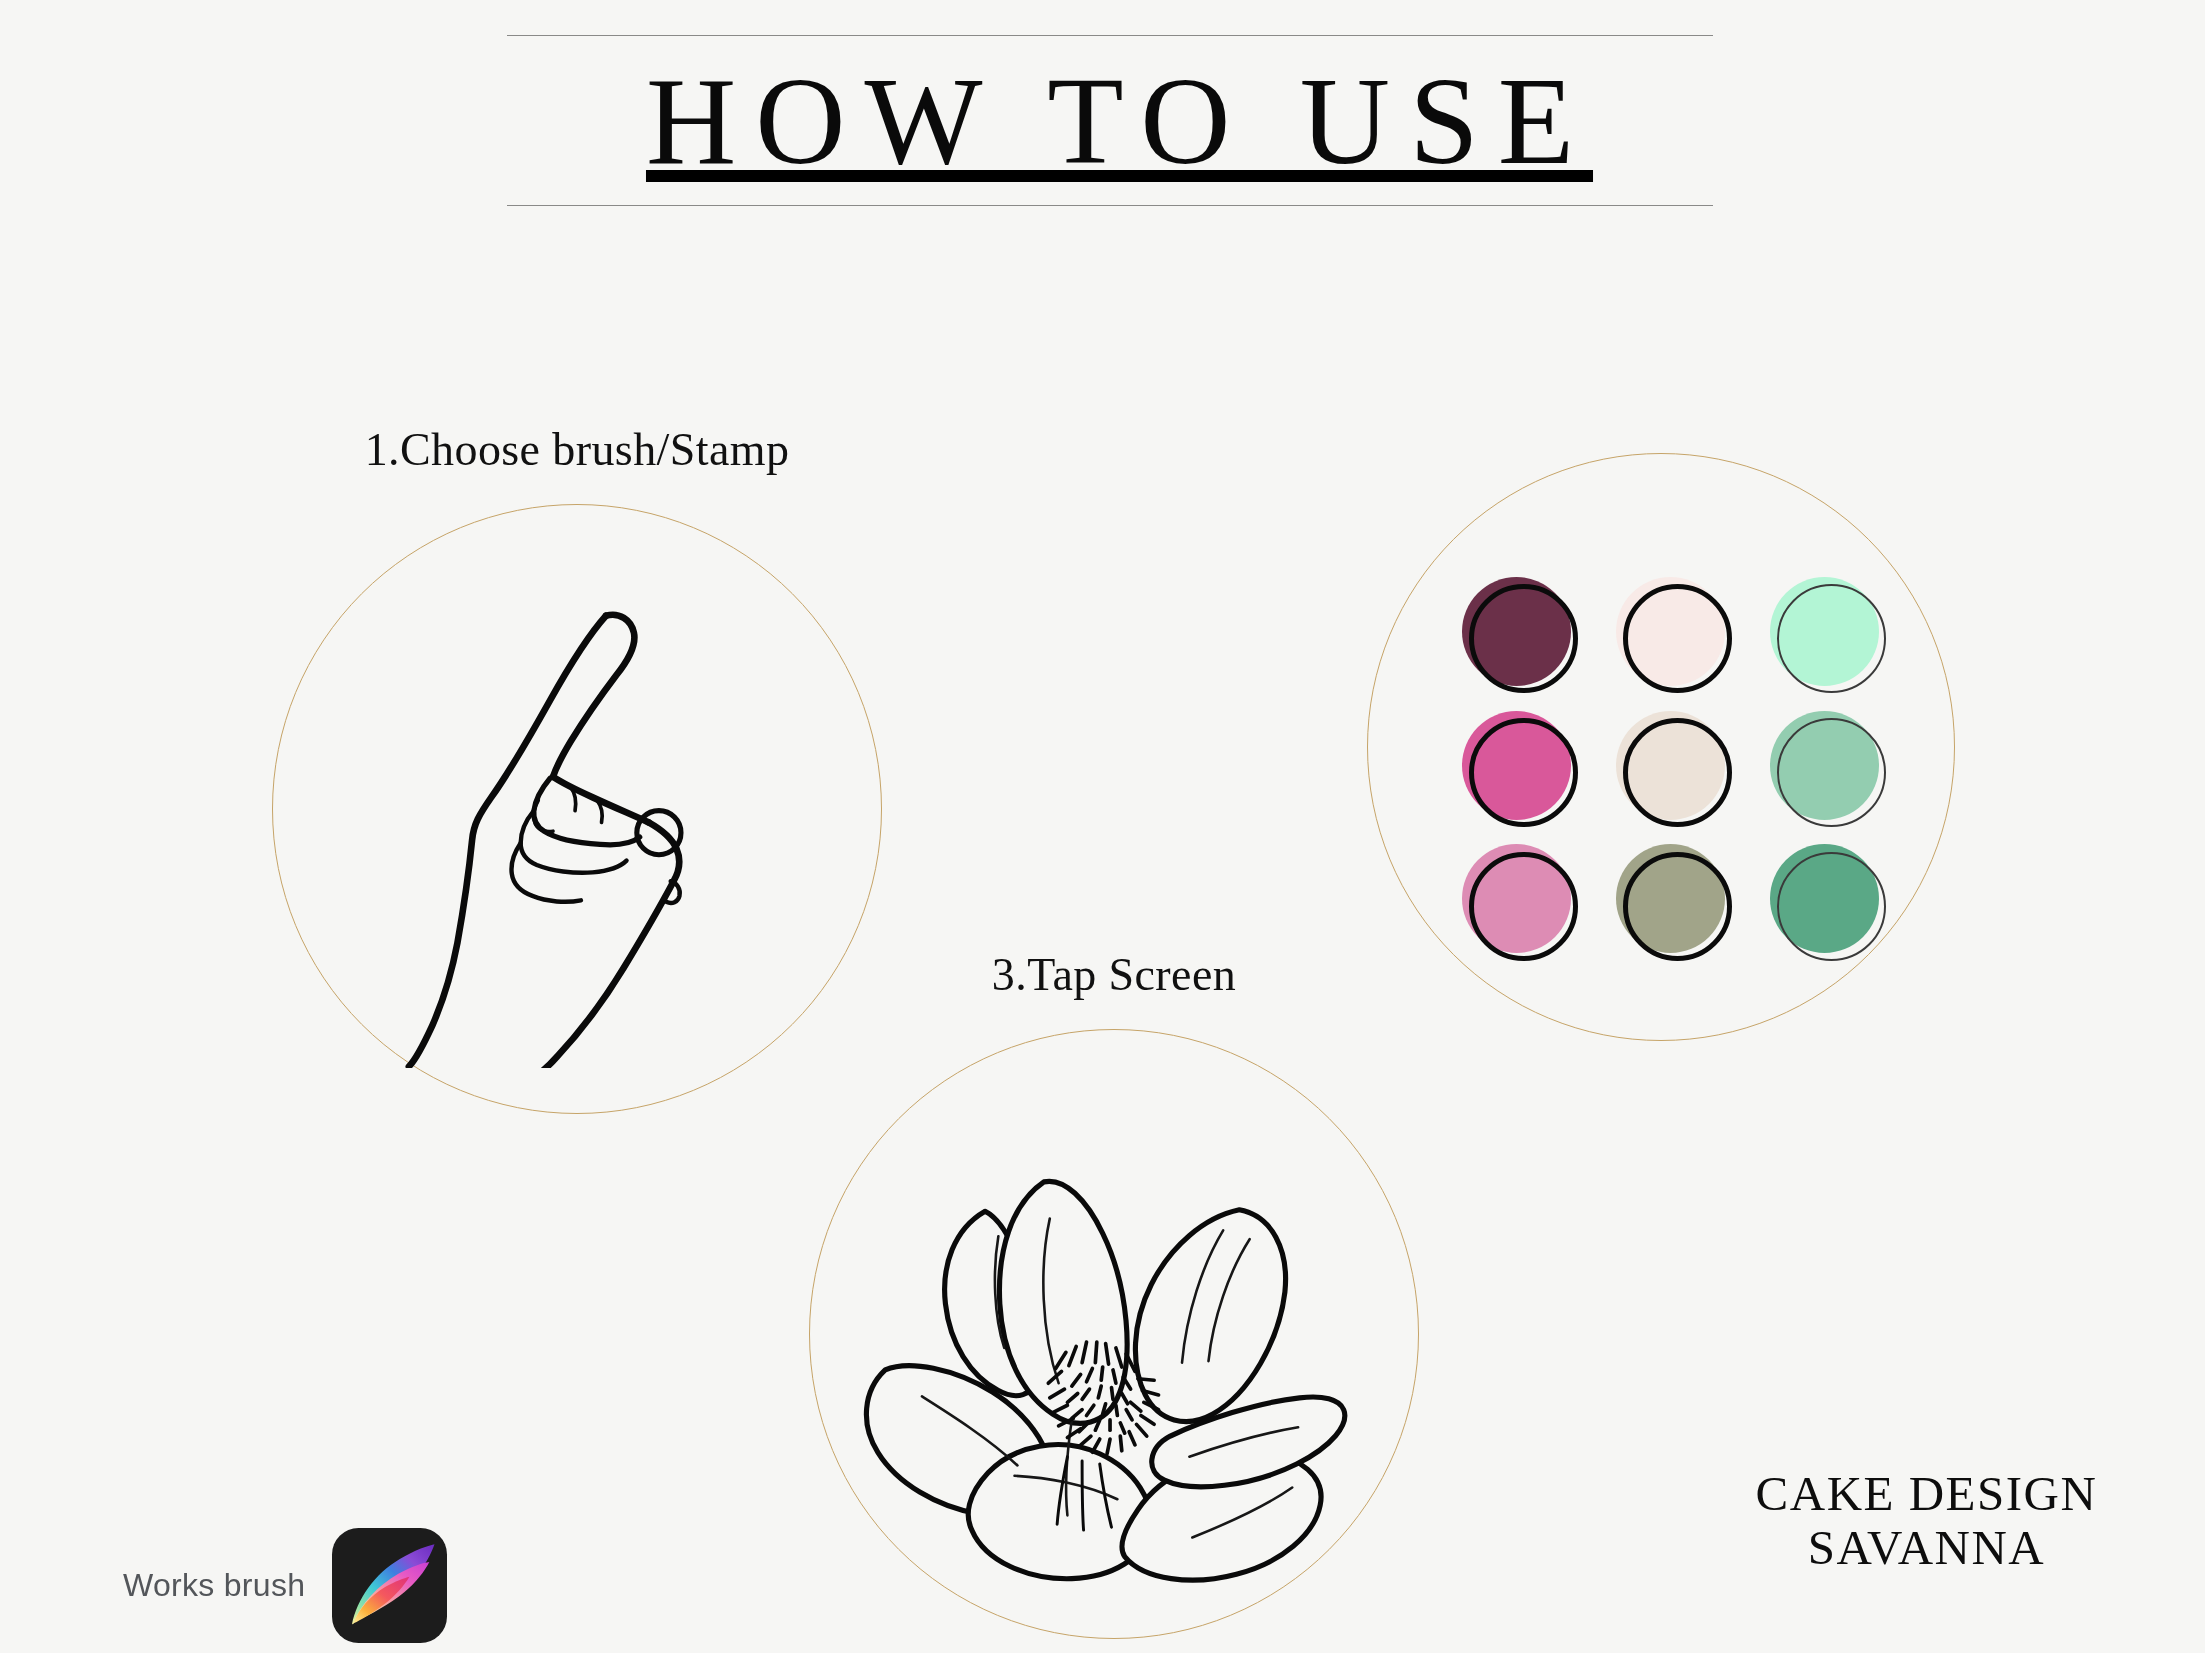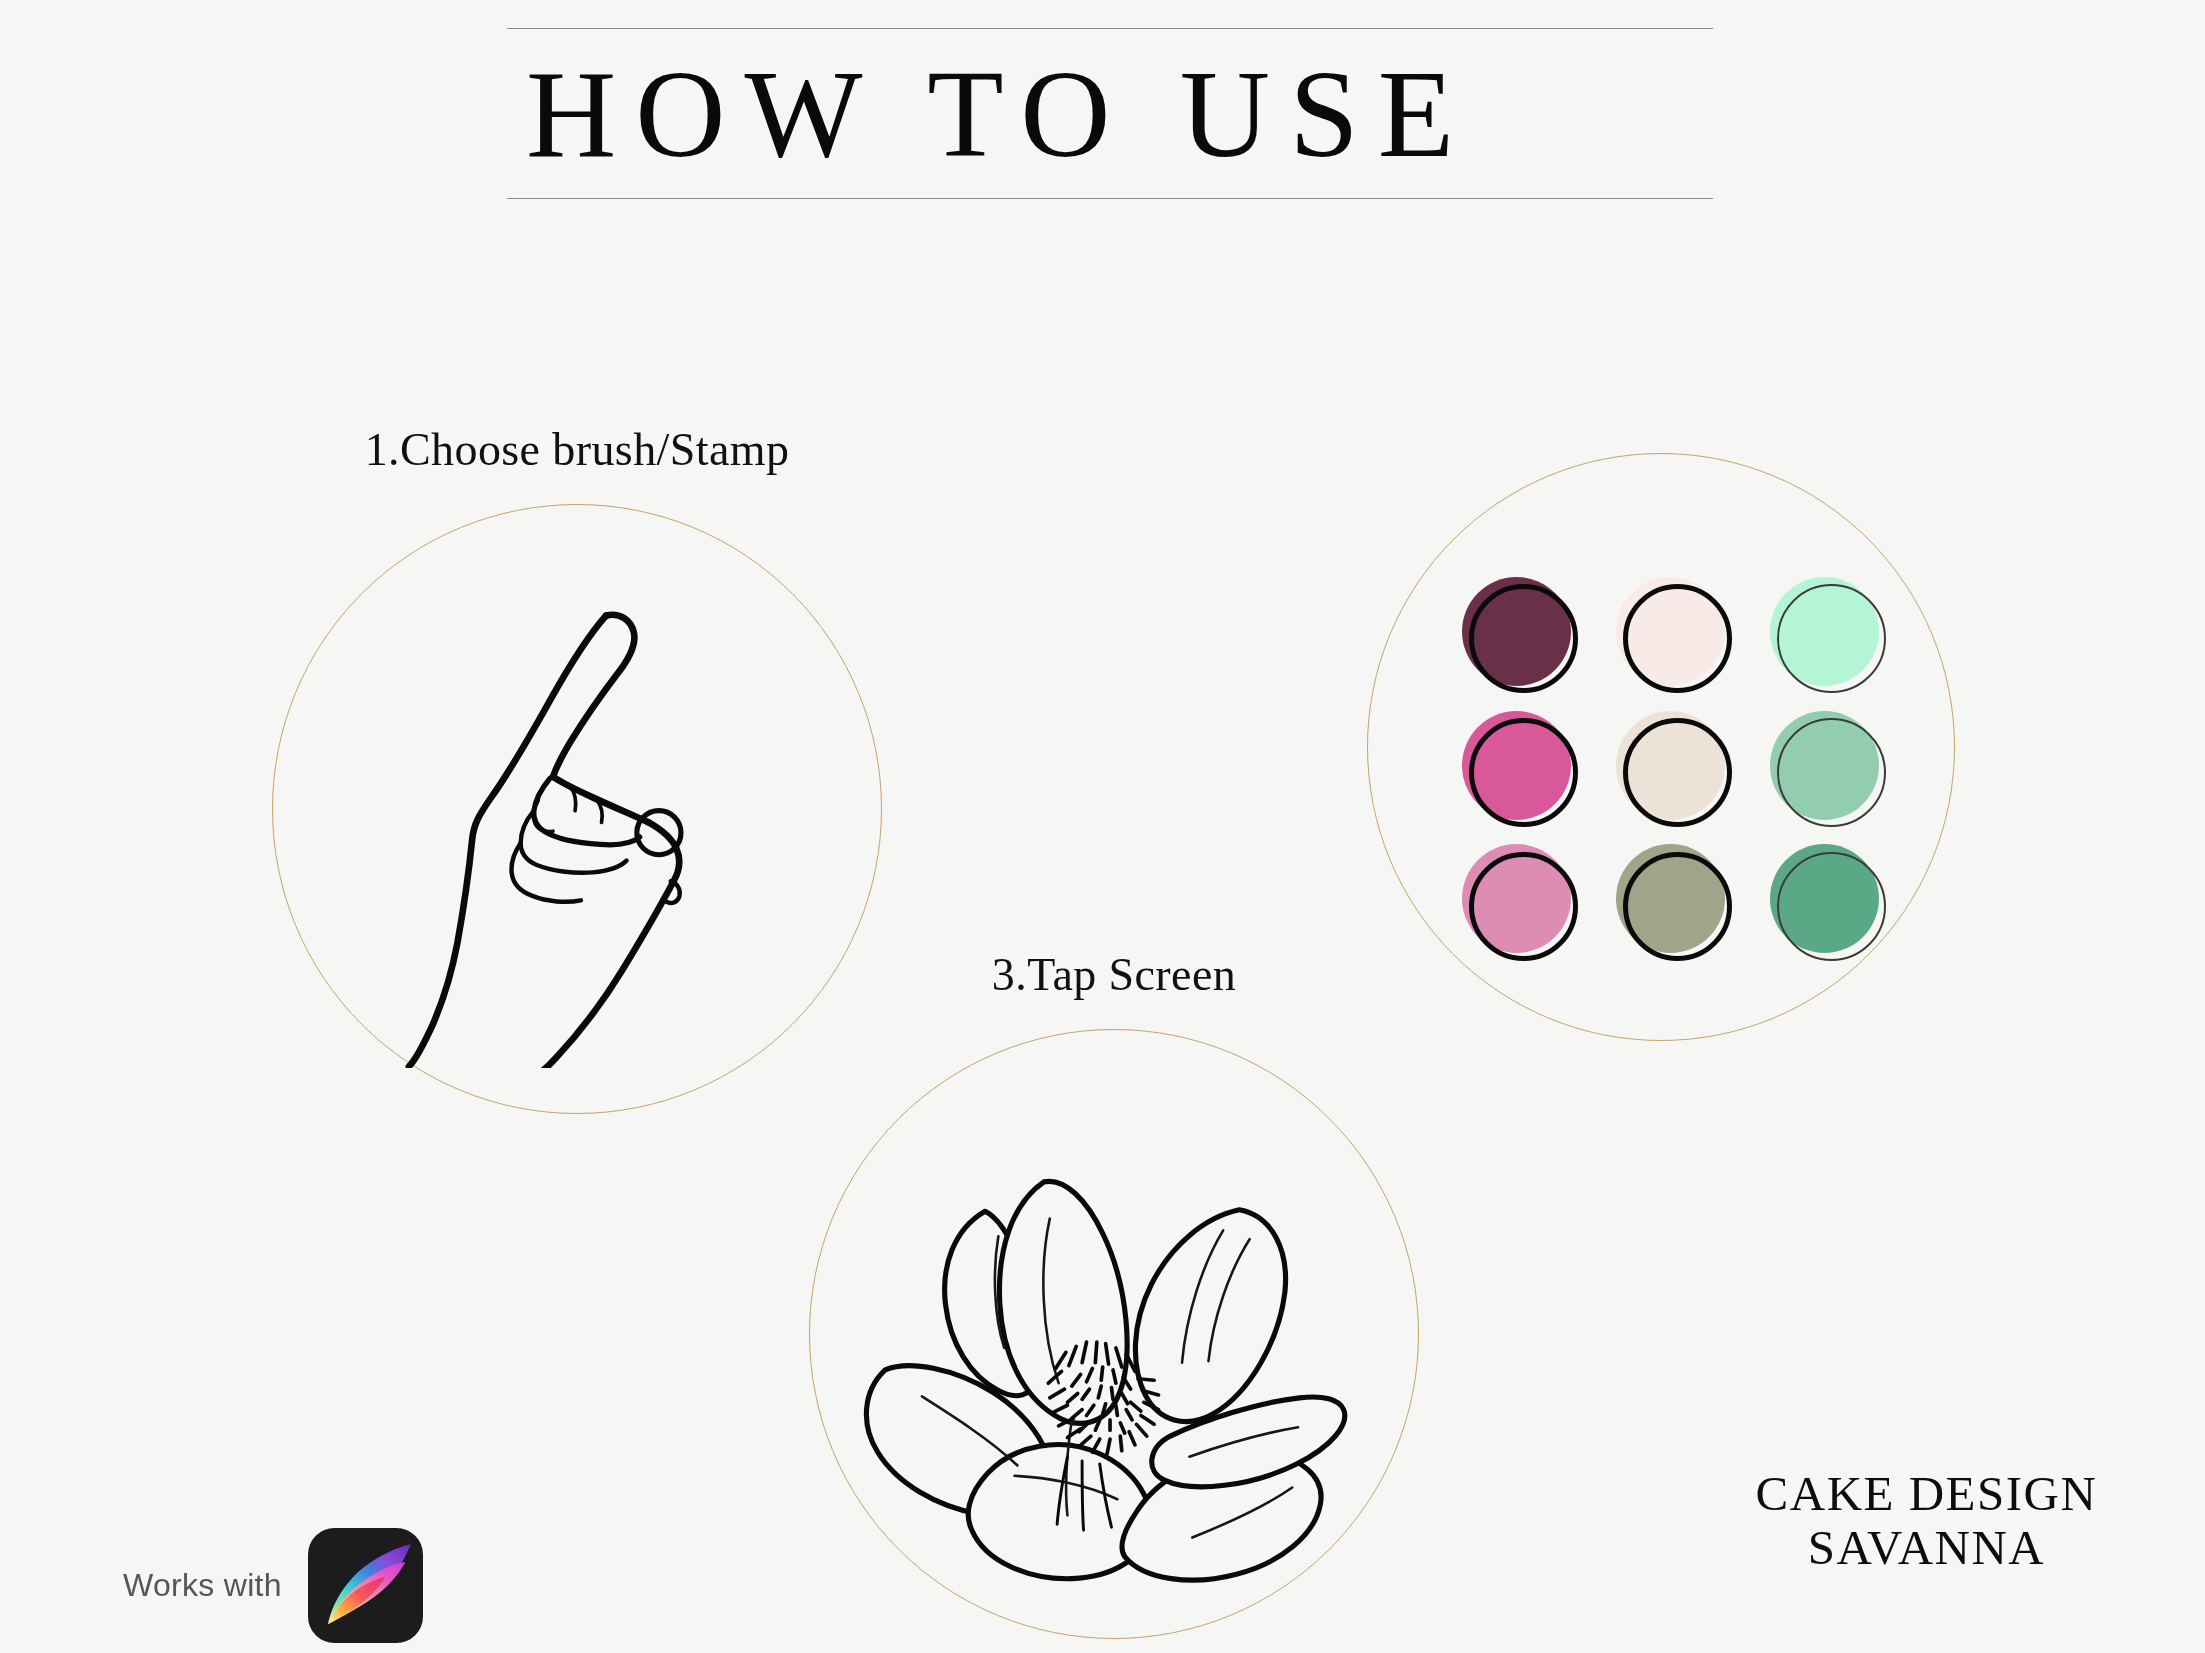--- a/index.html
+++ b/index.html
@@ -13,22 +13,24 @@
     background: #f6f6f4;
     font-family: "Liberation Serif", serif;
     overflow: hidden;
     position: relative;
   }
 
   
   .header {
     position: absolute;
     left: 507px;
-    top: 28px;
+    top: 35px;
     width: 1206px;
+    text-align: center;
+    text-decoration: underline;
   }
   .rule {
     height: 0;
     border-top: 1.5px solid #8a8a88;
     width: 100%;
   }
   .page-title {
     font-family: "Liberation Serif", serif;
     font-size: 125px;
     line-height: 1.32;
@@ -396,21 +398,21 @@
           <path d="M300 420 C 294 450, 288 486, 286 512"></path>
           <path d="M320 426 C 320 458, 320 494, 322 520"></path>
           <path d="M344 430 C 348 460, 354 492, 360 516"></path>
         </g>
       </svg>
     </div>
   </div>
 </div>
 
 <div class="works-with">
-  <div class="works-with-label">Works with</div>
+  <div class="works-with-label">Works brush</div>
   <div class="procreate-icon">
     <svg viewBox="0 0 156 156" width="115" height="115" xmlns="http://www.w3.org/2000/svg">
       <defs>
         <linearGradient id="pcUpper" x1="0" y1="1" x2="1" y2="0">
           <stop offset="0%" stop-color="#f7f19a"></stop>
           <stop offset="16%" stop-color="#8fe2a8"></stop>
           <stop offset="36%" stop-color="#3fc9d6"></stop>
           <stop offset="58%" stop-color="#3f7fe0"></stop>
           <stop offset="76%" stop-color="#8b4bd6"></stop>
           <stop offset="100%" stop-color="#6a2bc0"></stop>

